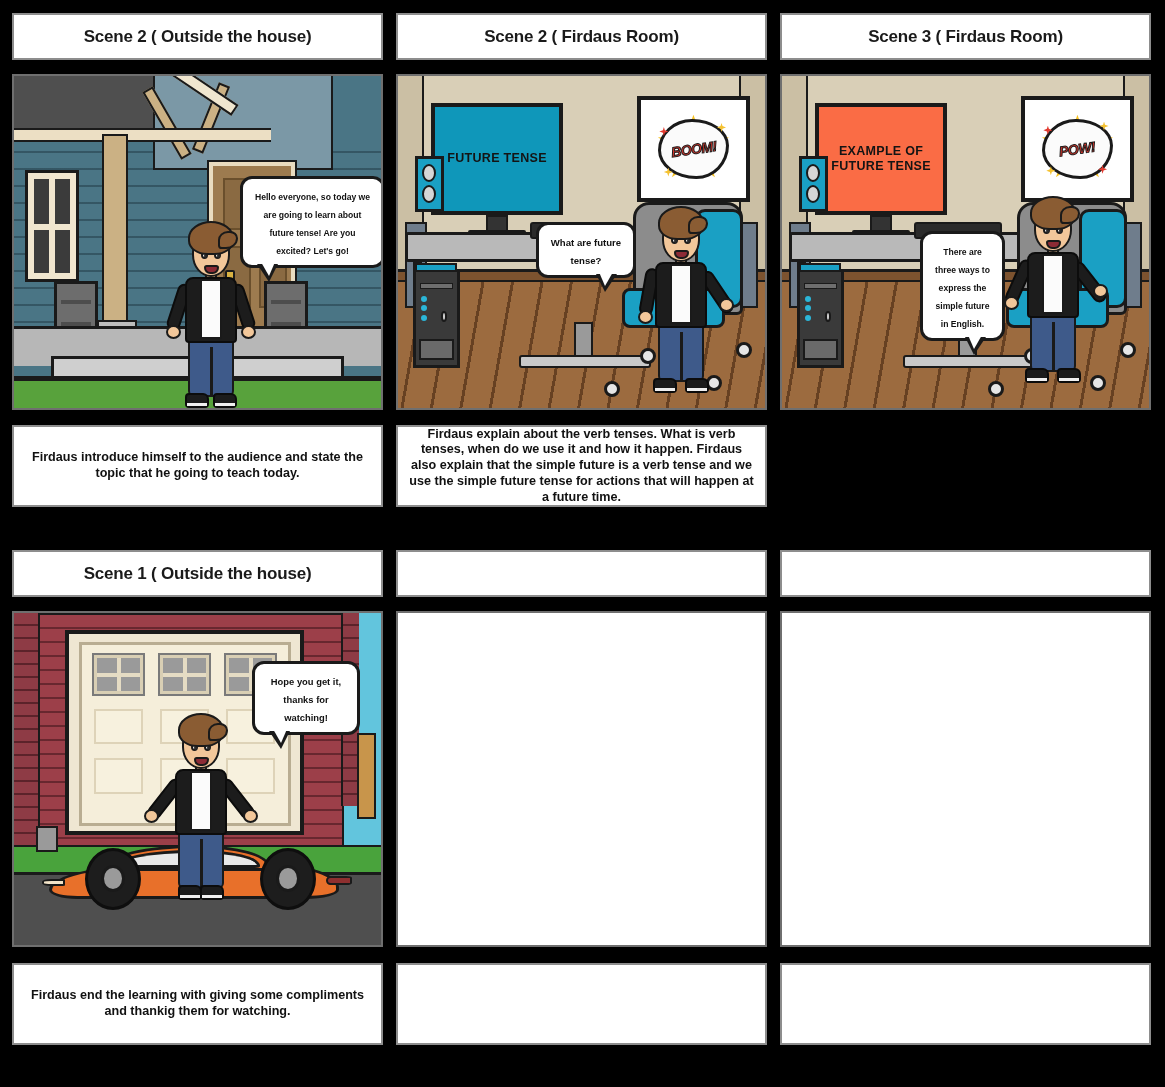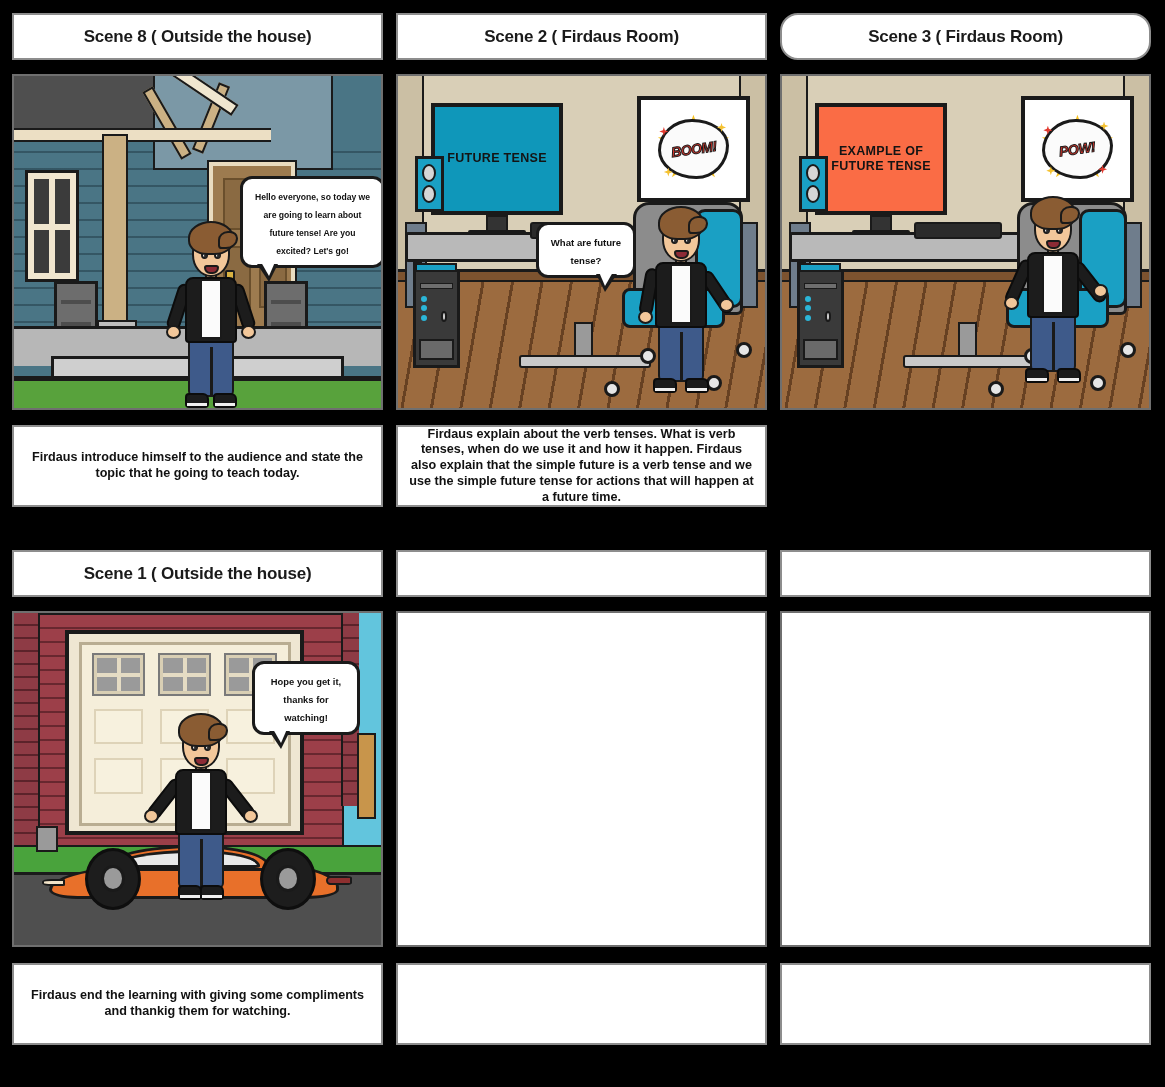--- a/index.html
+++ b/index.html
@@ -313,21 +313,21 @@
     border-left:6px solid transparent; border-right:8px solid transparent;
     border-top:14px solid #ffffff;
   }
 </style>
 </head>
 <body>
 
 <div class="board">
 
   <div class="title-box" style="left:12px; top:13px; width:371px; height:47px;">
-    <span class="title-text">Scene 8 ( Outside the house)</span>
+    <span class="title-text">Scene 2 ( Outside the house)</span>
   </div>
 
   <div class="panel" style="left:12px; top:74px; width:371px; height:336px;">
 
     <div class="layer s1-sky"></div>
     <div class="layer s1-siding"></div>
     <div class="layer s1-roofdark"></div>
     <div class="layer s1-gable"></div>
     <div class="layer s1-gablebeam"></div>
     <div class="layer s1-gablebeam2"></div>
@@ -498,21 +498,21 @@
     <div class="bubble" style="left:138px; top:146px; width:100px;">
       <span class="bubble-text" style="font-size:9.6px;">What are future tense?</span>
       <span class="tail tail-br"></span>
     </div>
   </div>
 
   <div class="caption-box" style="left:396px; top:425px; width:371px; height:82px;">
     <span class="caption-text">Firdaus explain about the verb tenses. What is verb tenses, when do we use it and how it happen. Firdaus also explain that the simple future is a verb tense and we use the simple future tense for actions that will happen at a future time.</span>
   </div>
 
-  <div class="title-box" style="left:780px; top:13px; width:371px; height:47px;border-radius:18px;">
+  <div class="title-box" style="left:780px; top:13px; width:371px; height:47px;">
     <span class="title-text">Scene 3 ( Firdaus Room)</span>
   </div>
 
   <div class="panel" style="left:780px; top:74px; width:371px; height:336px;">
     <div class="layer rm-wallback"></div>
     <div class="layer rm-wallpanelL"></div>
     <div class="layer rm-wallpanelR"></div>
     <div class="layer rm-floor">
       <div class="layer rm-baseboard"></div>
     </div>
@@ -588,20 +588,24 @@
           <div class="fg-legsplit"></div>
         </div>
       <div class="fg-shoe" style="left:17px;">
           <div class="sole"></div>
         </div>
       <div class="fg-shoe" style="right:17px;">
           <div class="sole"></div>
         </div>
     </div>
 
+    <div class="bubble" style="left:138px; top:155px; width:85px;">
+      <span class="bubble-text">There are three ways to express the simple future in English.</span>
+      <span class="tail tail-br"></span>
+    </div>
   </div>
 
 
   <div class="title-box" style="left:12px; top:550px; width:371px; height:47px;">
     <span class="title-text">Scene 1 ( Outside the house)</span>
   </div>
 
   <div class="panel" style="left:12px; top:611px; width:371px; height:336px;">
     <div class="layer s4-sky"></div>
     <div class="layer s4-wall"></div>

